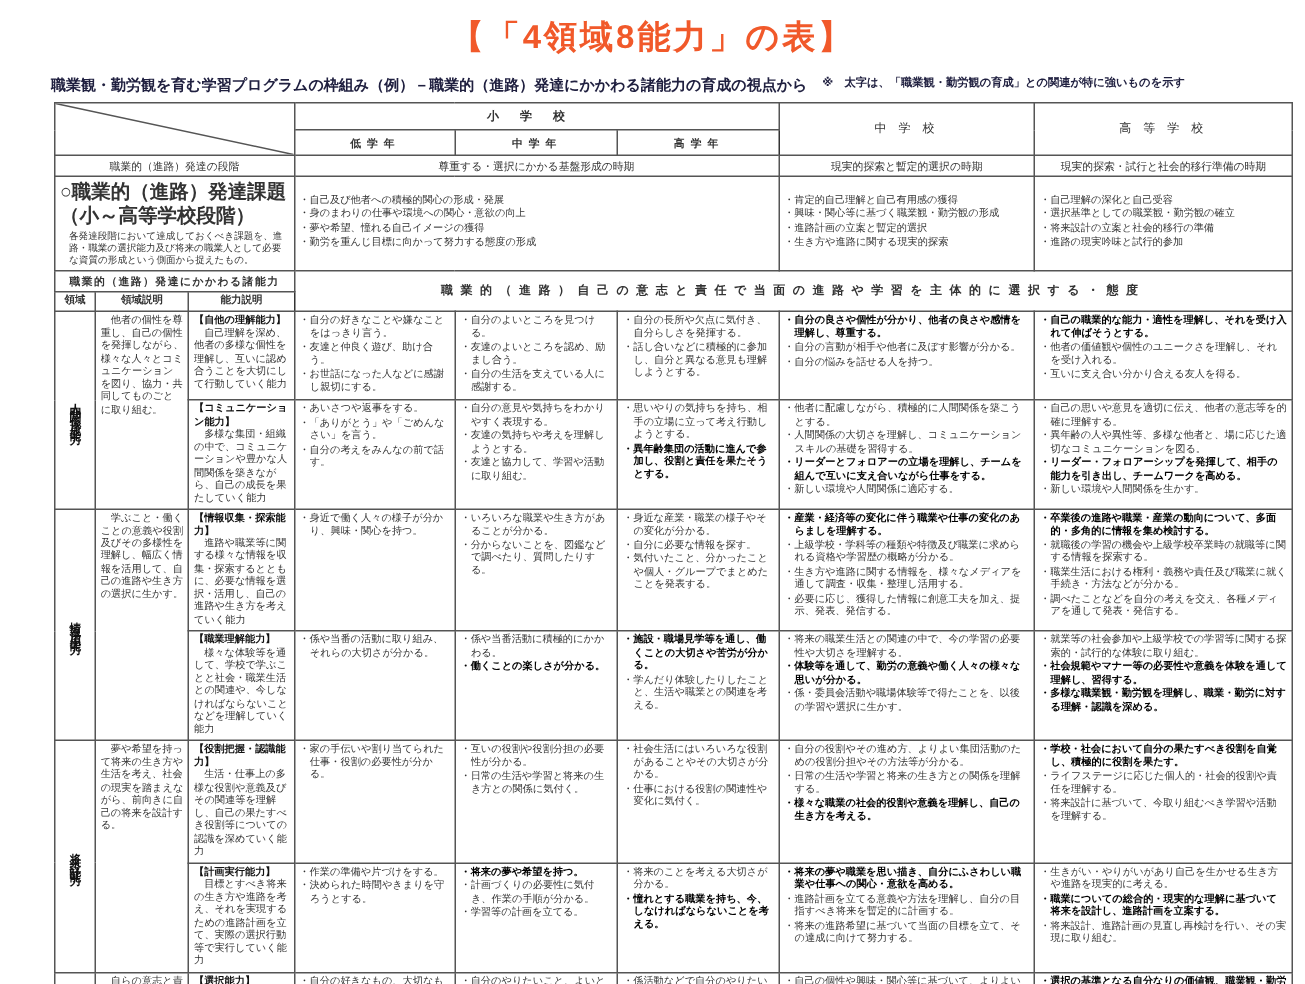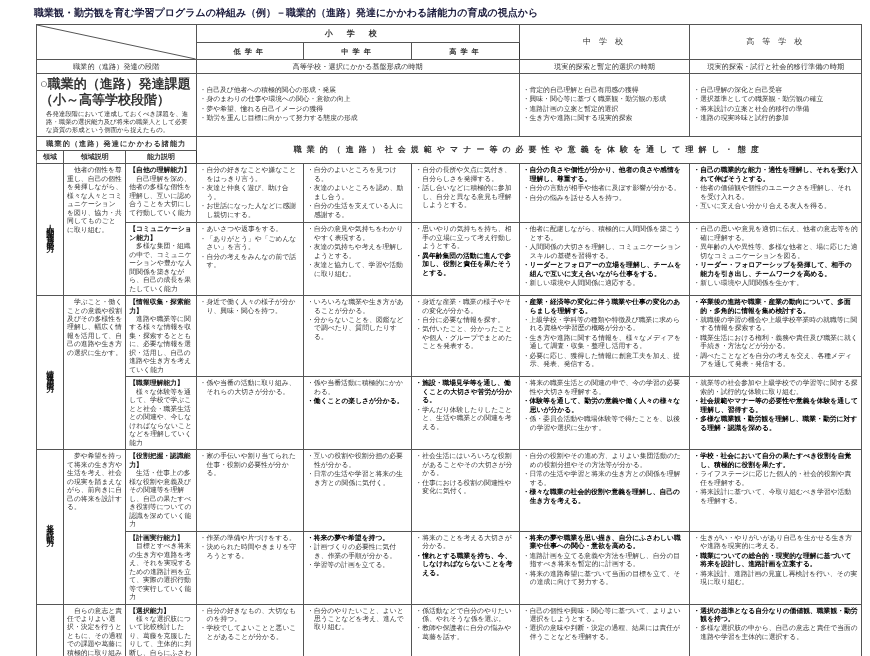--- a/index.html
+++ b/index.html
@@ -31,22 +31,24 @@
   .bullet.bold{font-weight:bold;color:#000;}
   tr.sec-second td{border-top:1px dotted #999;}
   tr.sec-first td{border-top:1.4px solid #444;}
   .hvy-l{border-left:1.4px solid #333;}
   .row-hvy td{border-top:1.4px solid #333;}
 </style>
 </head>
 <body>
 
 <div class="page">
+  <div class="title">【「4領域8能力」の表】</div>
   <div class="subtitle-row">
     <span class="subtitle">職業観・勤労観を育む学習プログラムの枠組み（例）－職業的（進路）発達にかかわる諸能力の育成の視点から</span>
+    <span class="subtitle-note">※　太字は、「職業観・勤労観の育成」との関連が特に強いものを示す</span>
   </div>
 
   <table class="main">
     <colgroup>
       <col style="width:27px">
         <col style="width:62px">
         <col style="width:70px">
       <col style="width:107px">
         <col style="width:108px">
         <col style="width:107px">
@@ -64,21 +66,21 @@
         <td class="center sp2 hvy-l" rowspan="2">中学校</td>
         <td class="center sp2 hvy-l" rowspan="2">高等学校</td>
       </tr>
       <tr>
         <td class="center grade hvy-l">低学年</td>
         <td class="center grade">中学年</td>
         <td class="center grade">高学年</td>
       </tr>
       <tr class="row-hvy">
         <td class="center stage-hd" colspan="3">職業的（進路）発達の段階</td>
-        <td class="center stage-hd hvy-l" colspan="3">高等学校・選択にかかる基盤形成の時期</td>
+        <td class="center stage-hd hvy-l" colspan="3">尊重する・選択にかかる基盤形成の時期</td>
         <td class="center stage-hd hvy-l">現実的探索と暫定的選択の時期</td>
         <td class="center stage-hd hvy-l">現実的探索・試行と社会的移行準備の時期</td>
       </tr>
       <tr>
         <td class="task-label" colspan="3">
           <div class="tl1">○職業的（進路）発達課題（小～高等学校段階）</div>
           <div class="tl2">各発達段階において達成しておくべき課題を、進路・職業の選択能力及び将来の職業人として必要な資質の形成という側面から捉えたもの。</div>
         </td>
         <td colspan="3" class="hvy-l" style="vertical-align:middle">
             <div class="bullet">・自己及び他者への積極的関心の形成・発展</div>
@@ -94,21 +96,21 @@
           </td>
         <td class="hvy-l" style="vertical-align:middle">
             <div class="bullet">・自己理解の深化と自己受容</div>
             <div class="bullet">・選択基準としての職業観・勤労観の確立</div>
             <div class="bullet">・将来設計の立案と社会的移行の準備</div>
             <div class="bullet">・進路の現実吟味と試行的参加</div>
           </td>
       </tr>
       <tr class="row-hvy">
         <td class="center abil-hd" colspan="3">職業的（進路）発達にかかわる諸能力</td>
-        <td class="big-right hvy-l" colspan="5" rowspan="2">職業的（進路）社会規範やマナー等の必要性や意義を体験を通して理解し・態度</td>
+        <td class="big-right hvy-l" colspan="5" rowspan="2">職業的（進路）自己の意志と責任で当面の進路や学習を主体的に選択する・態度</td>
       </tr>
       <tr>
         <td class="colhd">領域</td>
         <td class="colhd">領域説明</td>
         <td class="colhd">能力説明</td>
       </tr>
     </tbody>
     <tbody id="ability-body">
         <tr class="sec-first">
           <td class="domain-cell" rowspan="2">

